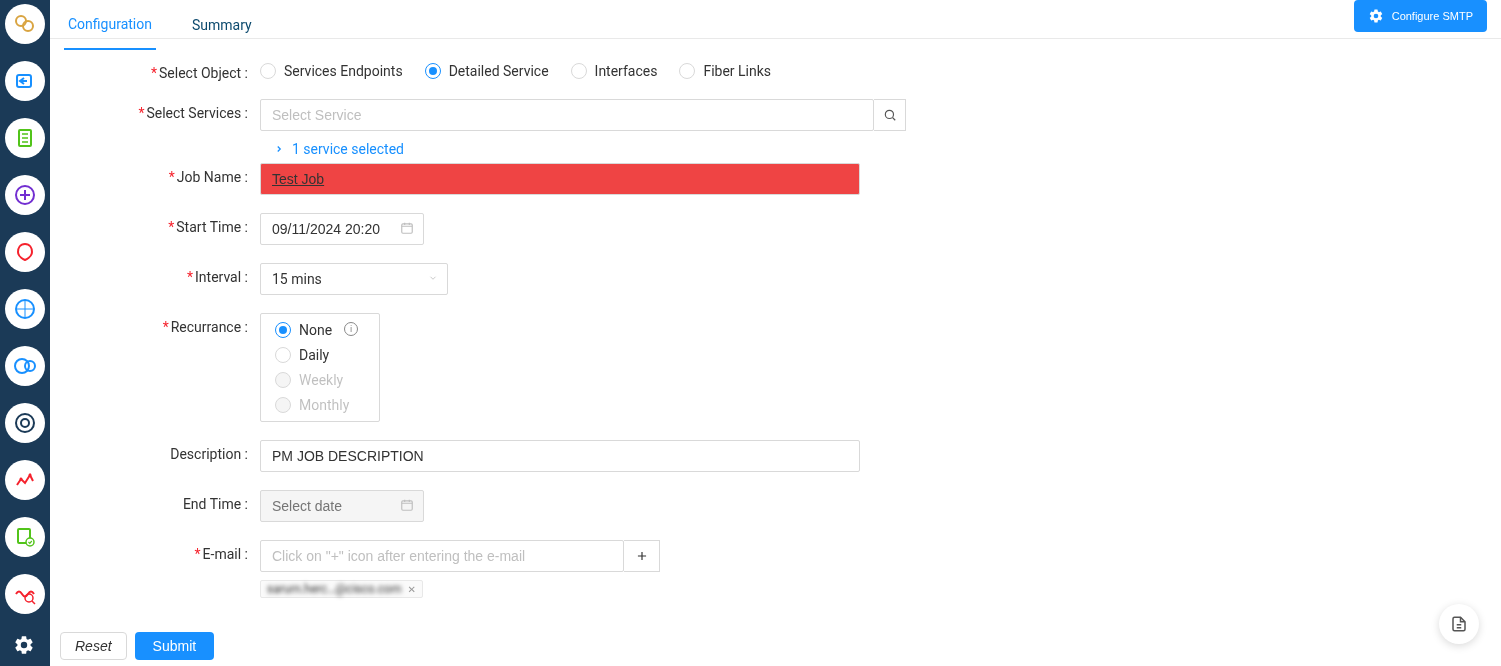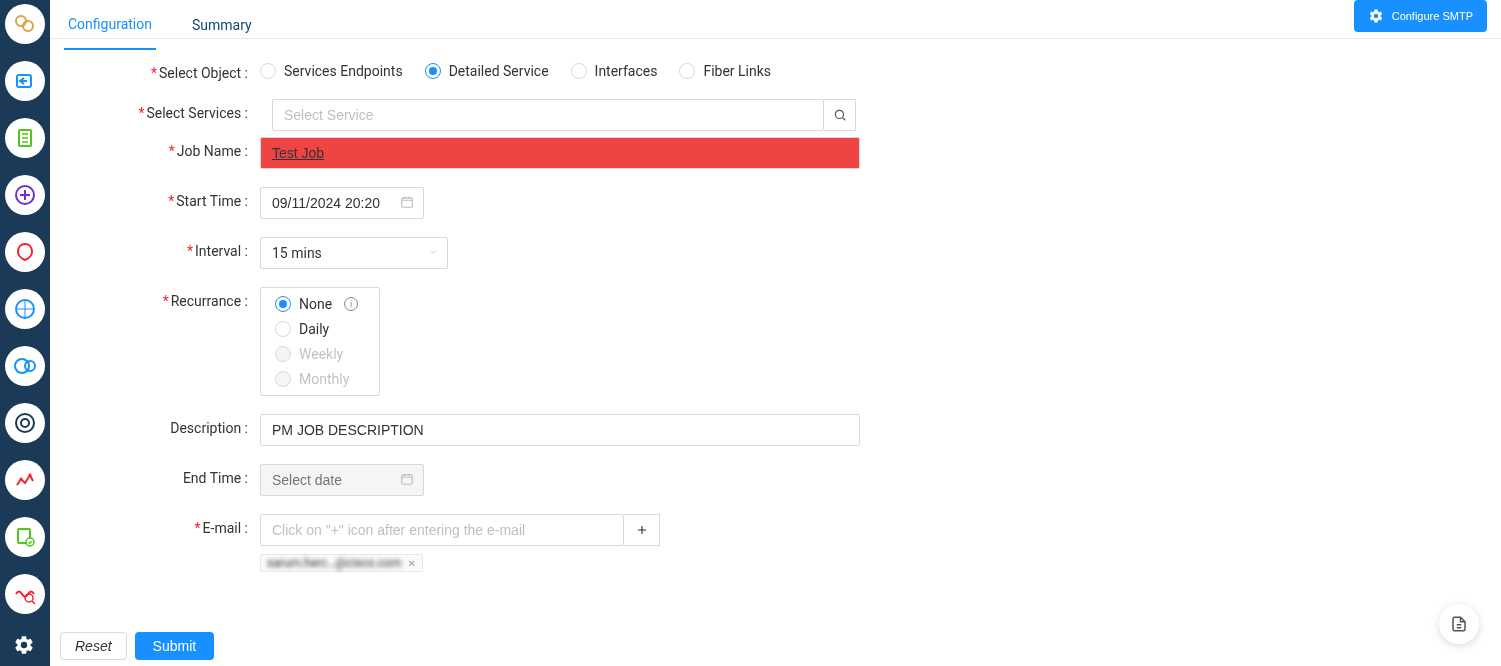--- a/index.html
+++ b/index.html
@@ -21,32 +21,32 @@
 .btn-primary { background: #1890ff; color: #fff; border: none; border-radius: 4px; padding: 8px 14px; font-size: 11px; display: flex; align-items: center; gap: 8px; cursor: pointer; }
 
 .form-area { flex: 1; overflow-y: auto; padding: 20px 0 10px 0; }
 .form-row { display: flex; align-items: flex-start; margin-bottom: 18px; padding-left: 60px; }
 .form-row.tight { margin-bottom: 6px; }
 .label { width: 150px; text-align: right; padding-right: 12px; padding-top: 6px; font-size: 14px; color: #333; }
 .label .req { color: #f5222d; margin-right: 2px; }
 .field { display: flex; flex-direction: column; }
 
 .radio-row { display: flex; gap: 22px; align-items: center; padding-top: 4px; }
-.radio-opt { display: flex; align-items: center; gap: 8px; cursor: pointer; }
+.radio-opt { display: flex; gap: 8px; cursor: pointer; }
 .radio-dot { width: 16px; height: 16px; border: 1px solid #d9d9d9; border-radius: 50%; display: inline-flex; align-items: center; justify-content: center; }
 .radio-dot.sel { border-color: #1890ff; }
 .radio-dot.sel::after { content: ""; width: 8px; height: 8px; background: #1890ff; border-radius: 50%; }
 .radio-opt.dis { color: rgba(0,0,0,0.25); cursor: not-allowed; }
 .radio-opt.dis .radio-dot { background: #f5f5f5; }
 
 .input-wrap { display: flex; }
 .input-text { height: 32px; border: 1px solid #d9d9d9; border-radius: 2px; padding: 4px 11px; font-size: 14px; color: #333; }
 .input-text::placeholder { color: #bfbfbf; }
 .input-600 { width: 600px; }
-.input-520 { width: 552px; margin-left: 12px; }
+.input-520 { width: 614px; }
 .input-364 { width: 364px; }
 .icon-btn { width: 32px; height: 32px; border: 1px solid #d9d9d9; border-left: none; display: flex; align-items: center; justify-content: center; cursor: pointer; background: #fff; }
 .icon-btn.plus { width: 36px; }
 
 .jobname { background: #ef4444; text-decoration: underline; }
 
 .date-input { width: 164px; height: 32px; border: 1px solid #d9d9d9; border-radius: 2px; padding: 4px 30px 4px 11px; font-size: 14px; color: #333; }
 .date-input.disabled { background: #f5f5f5; color: #bfbfbf; cursor: not-allowed; }
 .date-wrap { position: relative; }
 .date-icon { position: absolute; right: 10px; top: 8px; color: #bfbfbf; }
@@ -200,20 +200,26 @@
         <div class="field">
           <div class="input-wrap">
             <input class="input-text input-520" placeholder="Select Service" style="">
             <div class="icon-btn">
               <svg width="14" height="14" viewBox="0 0 24 24" fill="none" stroke="#555" stroke-width="2">
                   <circle cx="11" cy="11" r="7"></circle>
                   <path d="M21 21l-4.3-4.3"></path>
                 </svg>
             </div>
           </div>
+          <div class="link-row">
+            <svg width="10" height="10" viewBox="0 0 24 24" fill="none" stroke="#1890ff" stroke-width="3">
+                <path d="M9 6l6 6-6 6"></path>
+              </svg>
+            <span>1 service selected</span>
+          </div>
         </div>
       </div>
 
       <div class="form-row">
         <div class="label"><span class="req">*</span><span>Job Name</span> :</div>
         <div class="field">
           <input class="input-text input-600 jobname" value="Test Job" style="">
         </div>
       </div>
 

